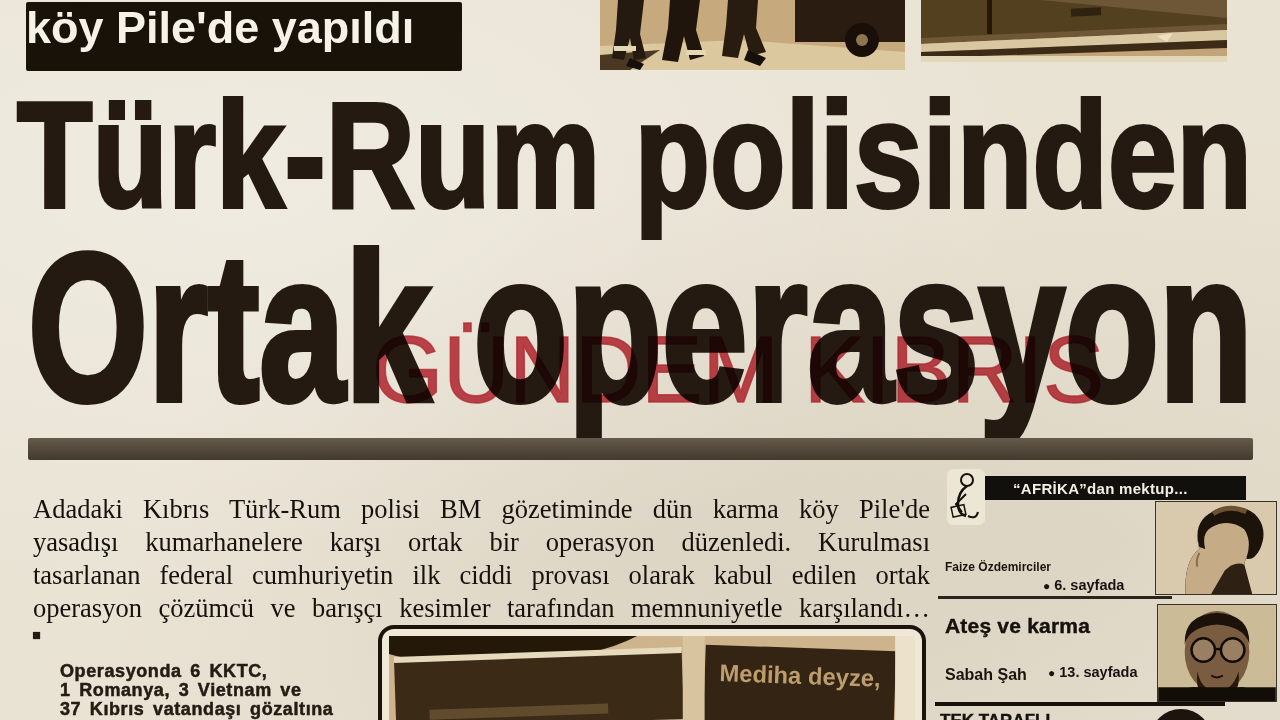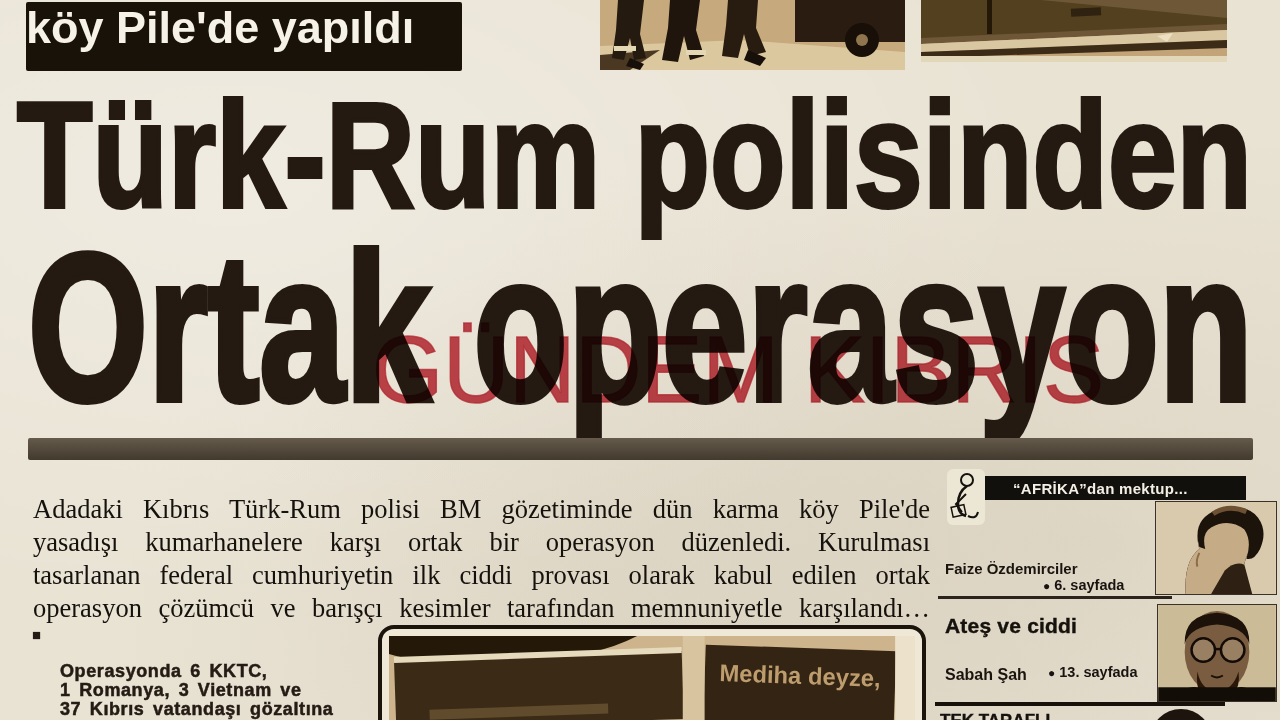--- a/index.html
+++ b/index.html
@@ -69,21 +69,21 @@
     color:#f3efe5;display:flex;align-items:center;
     font-size:15px;font-weight:700;padding-left:52px;
     box-sizing:border-box;letter-spacing:.3px;margin-left:21px;
   }
   .monkey{left:946px;top:468px;width:40px;height:58px;}
   .sb-title1{
     left:945px;top:508px;width:215px;font-size:14.5px;line-height:16.5px;
     font-weight:700;color:#15110c;white-space:pre-line;letter-spacing:.2px;
     -webkit-text-stroke:.3px #15110c;
   }
-  .sb-author{font-size:15px;font-weight:700;color:#1a140e;}
+  .sb-author{font-size:12px;font-weight:700;color:#1a140e;}
   .sb-pageref{font-size:14.5px;font-weight:600;color:#181310;}
   .sb-pageref .dot{font-size:12px;margin-right:4px;}
   .sb-rule1{left:938px;top:596px;width:234px;height:3px;background:#2a241c;}
   .sb-rule2{left:935px;top:702px;width:290px;height:4px;background:#16110b;}
   .sb-title2{
     left:945px;top:614px;font-size:21px;font-weight:700;color:#15110c;
     -webkit-text-stroke:.4px #15110c;letter-spacing:.2px;
   }
   .sb-title3{
     left:940px;top:711px;font-size:17px;font-weight:700;color:#15110c;
@@ -202,21 +202,21 @@
     <path d="M30,94 Q28,60 44,48 Q38,30 52,18 Q66,8 88,12 L96,30 Q100,44 92,56 L88,70 L96,94 Z" fill="#c6ab87"></path>
     <path d="M44,46 Q36,18 62,8 Q92,0 104,16 Q114,30 106,48 Q100,60 92,58 Q98,40 90,28 Q74,16 56,26 Q46,32 50,48 Z" fill="#1c130b"></path>
     <path d="M58,12 Q74,2 92,10" fill="none" stroke="#6e5132" stroke-width="5"></path>
     <circle cx="78" cy="62" r="9" fill="#c6ab87"></circle>
     <path d="M70,70 Q80,60 90,64 L98,94 L56,94 Z" fill="#2e2113"></path>
     <path d="M44,52 Q40,60 42,66" fill="none" stroke="#8a6c48" stroke-width="2"></path>
   </svg>
 
   <div class="abs sb-rule1"></div>
 
-  <div class="abs sb-title2">Ateş ve ciddi</div>
+  <div class="abs sb-title2">Ateş ve karma</div>
   <div class="abs sb-author" style="left:945px;top:666px;font-size:16px;">Sabah Şah</div>
   <div class="abs sb-pageref" style="left:1048px;top:664px;">
     <span class="dot">●</span><span>13. sayfada</span>
   </div>
   <svg class="abs photo-border" style="left:1157px;top:604px;" width="120" height="98" viewBox="0 0 120 98">
     <rect width="120" height="98" fill="#cbbb97"></rect>
     <ellipse cx="60" cy="48" rx="33" ry="42" fill="#7a5c40"></ellipse>
     <path d="M27,40 Q26,10 60,8 Q94,10 93,40 Q88,22 60,20 Q32,22 27,40 Z" fill="#1d120a"></path>
     <circle cx="46" cy="46" r="12" fill="rgba(215,195,165,.35)" stroke="#120b06" stroke-width="2.5"></circle>
     <circle cx="76" cy="46" r="12" fill="rgba(215,195,165,.35)" stroke="#120b06" stroke-width="2.5"></circle>

